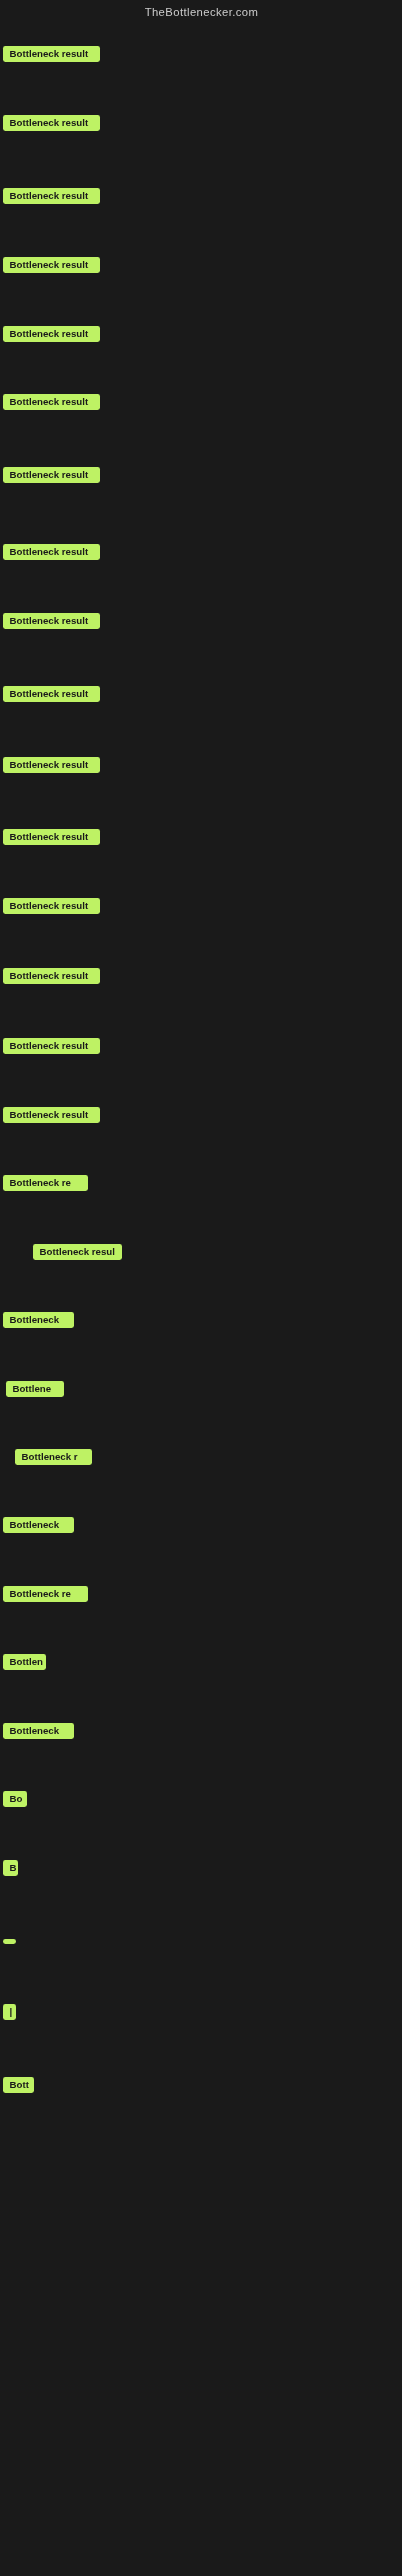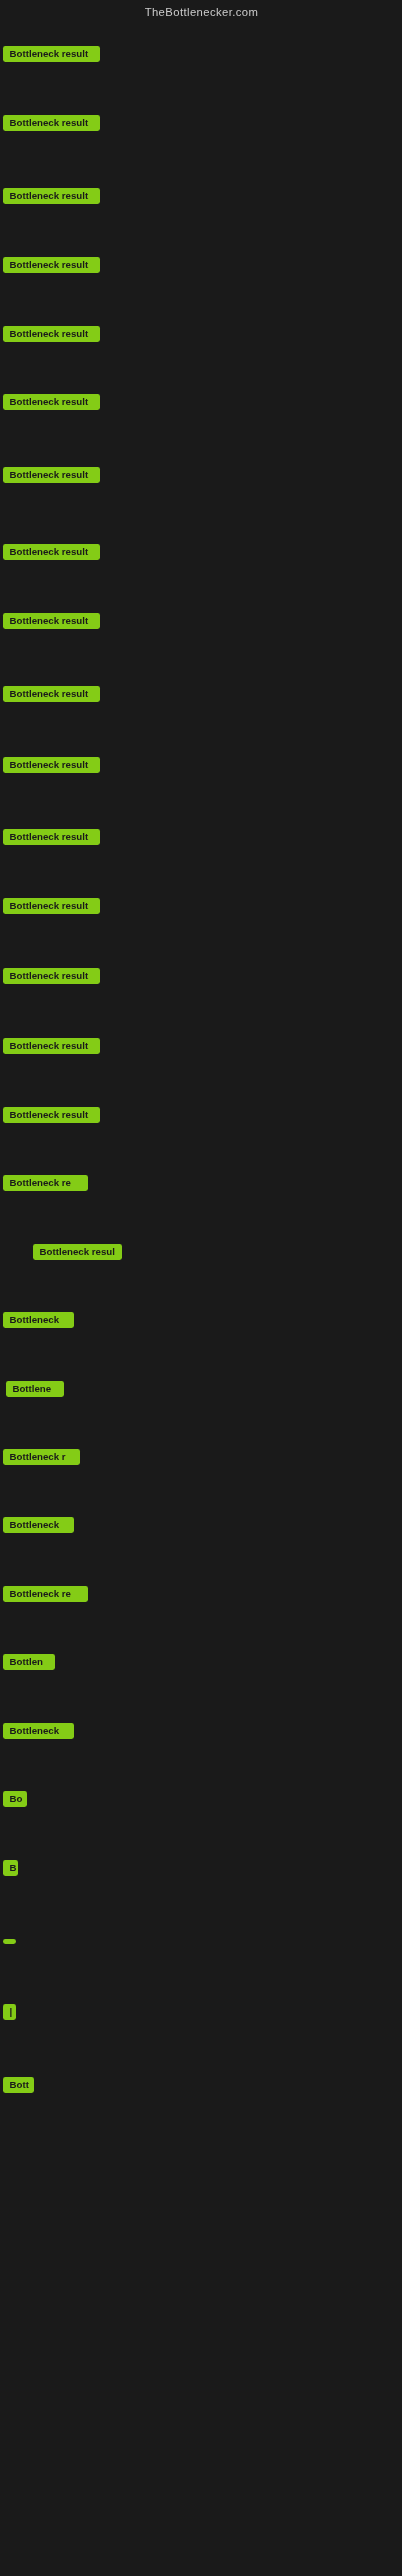--- a/index.html
+++ b/index.html
@@ -19,21 +19,21 @@
     .site-title {
       text-align: center;
       color: #cccccc;
       font-size: 11.3px;
       padding: 6.4px 0 3.2px 0;
       letter-spacing: 0.4px;
     }
 
     .bottleneck-badge {
       display: inline-block;
-      background-color: #84cc16;
+      background-color: #bef264;
       color: #1a1a1a;
       font-size: 9.7px;
       font-weight: bold;
       padding: 2.4px 6.4px;
       border-radius: 2.4px;
       white-space: nowrap;
       overflow: hidden;
     }
   </style>
 </head>
@@ -57,24 +57,24 @@
       <div style="position: absolute; top: 757px; left: 3.2px;"><span class="bottleneck-badge" style="max-width: 97px; width: 97px;">Bottleneck result</span></div>
       <div style="position: absolute; top: 829px; left: 3.2px;"><span class="bottleneck-badge" style="max-width: 97px; width: 97px;">Bottleneck result</span></div>
       <div style="position: absolute; top: 898px; left: 3.2px;"><span class="bottleneck-badge" style="max-width: 97px; width: 97px;">Bottleneck result</span></div>
       <div style="position: absolute; top: 968px; left: 3.2px;"><span class="bottleneck-badge" style="max-width: 97px; width: 97px;">Bottleneck result</span></div>
       <div style="position: absolute; top: 1038px; left: 3.2px;"><span class="bottleneck-badge" style="max-width: 97px; width: 97px;">Bottleneck result</span></div>
       <div style="position: absolute; top: 1107px; left: 3.2px;"><span class="bottleneck-badge" style="max-width: 97px; width: 97px;">Bottleneck result</span></div>
       <div style="position: absolute; top: 1175px; left: 3.2px;"><span class="bottleneck-badge" style="max-width: 85px; width: 85px;">Bottleneck re</span></div>
       <div style="position: absolute; top: 1244px; left: 3.2px;"><span class="bottleneck-badge" style="max-width: 89px; width: 89px; margin-left: 30px;">Bottleneck resul</span></div>
       <div style="position: absolute; top: 1312px; left: 3.2px;"><span class="bottleneck-badge" style="max-width: 71px; width: 71px;">Bottleneck</span></div>
       <div style="position: absolute; top: 1381px; left: 6px;"><span class="bottleneck-badge" style="max-width: 58px; width: 58px;">Bottlene</span></div>
-      <div style="position: absolute; top: 1449px; left: 3.2px;"><span class="bottleneck-badge" style="max-width: 77px; width: 77px;">Bottleneck r</span></div>
+      <div style="position: absolute; top: 1449px; left: 3.2px;"><span class="bottleneck-badge" style="max-width: 77px; width: 77px; margin-left: 12px;">Bottleneck r</span></div>
       <div style="position: absolute; top: 1517px; left: 3.2px;"><span class="bottleneck-badge" style="max-width: 71px; width: 71px;">Bottleneck</span></div>
       <div style="position: absolute; top: 1586px; left: 3.2px;"><span class="bottleneck-badge" style="max-width: 85px; width: 85px;">Bottleneck re</span></div>
-      <div style="position: absolute; top: 1654px; left: 3.2px;"><span class="bottleneck-badge" style="max-width: 52px; width: 52px;">Bottlen</span></div>
+      <div style="position: absolute; top: 1654px; left: 3.2px;"><span class="bottleneck-badge" style="max-width: 52px; width: 43px;">Bottlen</span></div>
       <div style="position: absolute; top: 1723px; left: 3.2px;"><span class="bottleneck-badge" style="max-width: 71px; width: 71px;">Bottleneck</span></div>
       <div style="position: absolute; top: 1791px; left: 3.2px; text-align: center;"><span class="bottleneck-badge" style="max-width: 24px; width: 24px;">Bo</span></div>
       <div style="position: absolute; top: 1860px; left: 3.2px;"><span class="bottleneck-badge" style="max-width: 14.5px; width: 14.5px;">B</span></div>
       <div style="position: absolute; top: 1932px; left: 3.2px;"><span class="bottleneck-badge" style="max-width: 9.7px; width: 9.7px;"></span></div>
       <div style="position: absolute; top: 2004px; left: 3.2px;"><span class="bottleneck-badge" style="max-width: 6.4px; width: 6.4px;">|</span></div>
       <div style="position: absolute; top: 2077px; left: 3.2px;"><span class="bottleneck-badge" style="max-width: 31px; width: 31px;">Bott</span></div>
     </div>
 
 </div>
 

